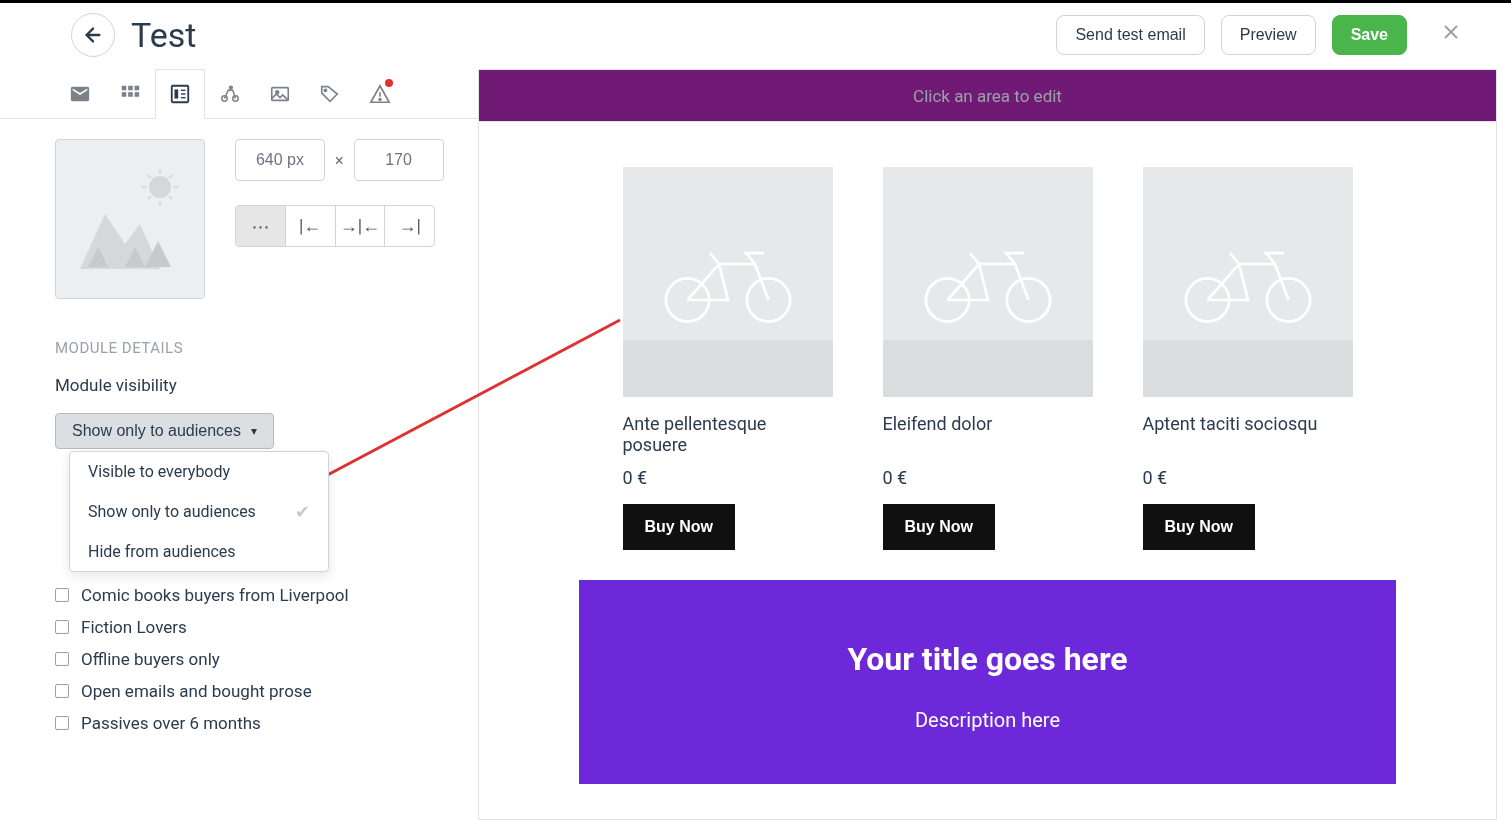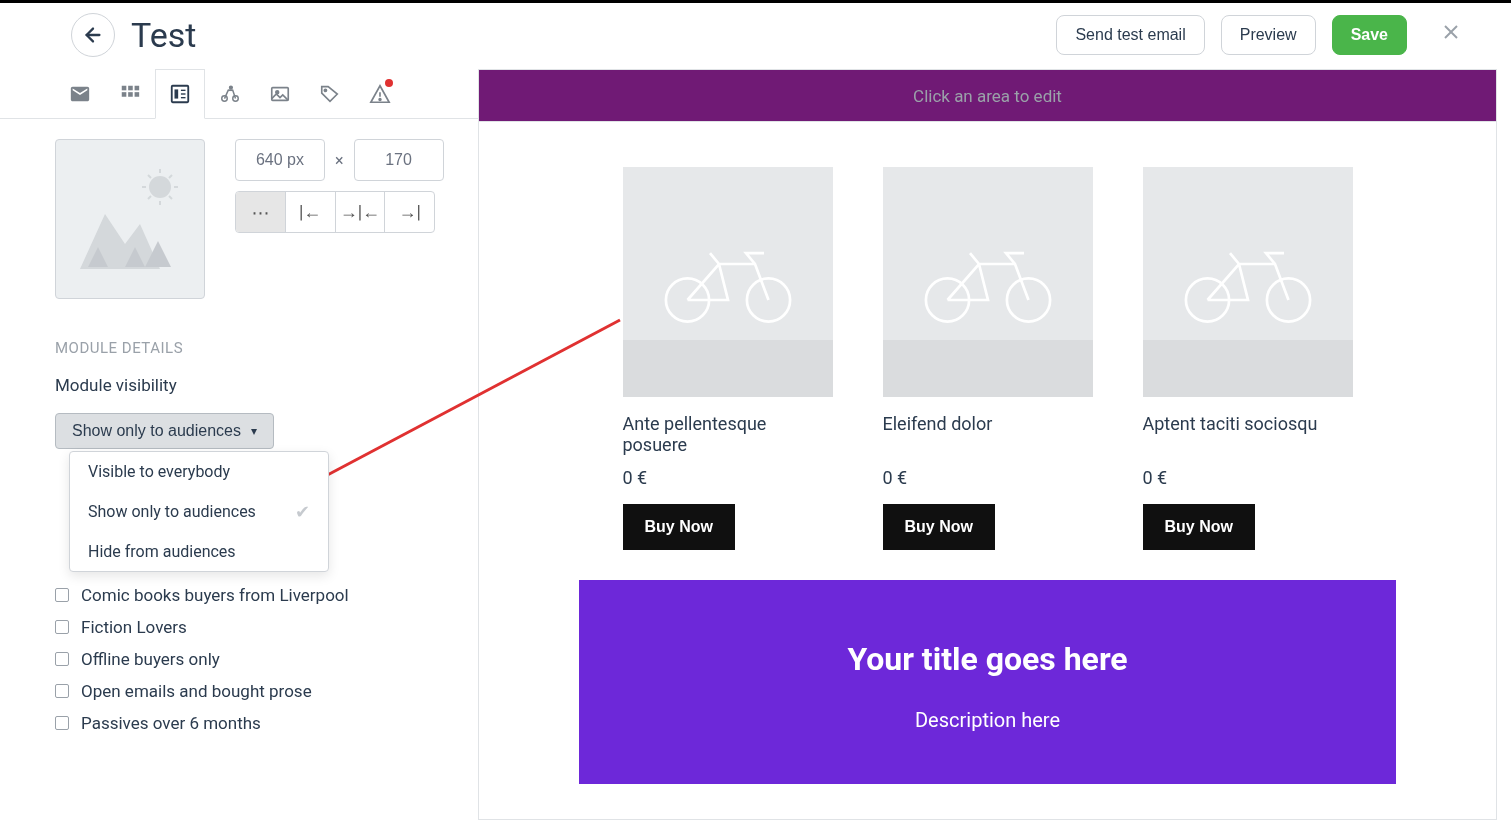--- a/index.html
+++ b/index.html
@@ -27,21 +27,21 @@
 
     .sidepanel { flex:1; overflow-y:auto; padding: 20px 32px 20px 55px; position:relative; }
     .sidepanel::-webkit-scrollbar { width: 16px; }
     .sidepanel::-webkit-scrollbar-track { background: #f0f0f0; }
     .sidepanel::-webkit-scrollbar-thumb { background: #b8bcc0; border: 2px solid #f0f0f0; }
 
     .img-row { display:flex; gap:30px; align-items:flex-start; margin-bottom: 40px; }
     .img-placeholder { width: 150px; height: 160px; border:1px solid #d0d4d9; border-radius:4px; background:#eceff1; display:flex; align-items:center; justify-content:center; }
     .img-placeholder svg { width:120px; height:120px; fill:#d0d4d9; }
 
-    .dims-col { display:flex; flex-direction:column; gap:10px; }
+    .dims-col { display:flex; flex-direction:column; gap:24px; }
     .dims-inputs { display:flex; align-items:center; gap:10px; }
     .dim-input { width:90px; height:42px; border:1px solid #d0d4d9; border-radius:4px; text-align:center; font-size:16px; color:#6b7280; }
     .dim-x { color:#6b7280; }
     .align-row { display:flex; border:1px solid #d0d4d9; border-radius:4px; width:200px; overflow:hidden; }
     .align-btn { flex:1; height:40px; display:flex; align-items:center; justify-content:center; border-right:1px solid #d0d4d9; cursor:pointer; font-size:18px; color:#555;}
     .align-btn:last-child{border-right:none;}
     .align-btn.active { background:#e6e6e6; }
 
     .section-label { font-size:15px; letter-spacing:0.5px; color:#9aa1a9; margin-bottom:18px; }
     .section-sub { font-size:17px; color:#2b3b4e; margin-bottom:18px; }

